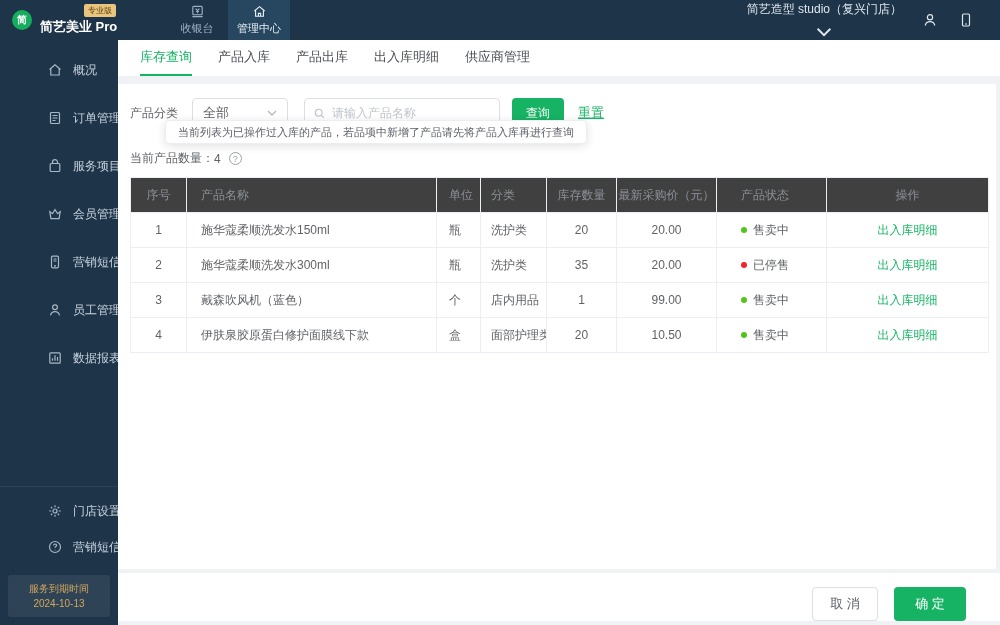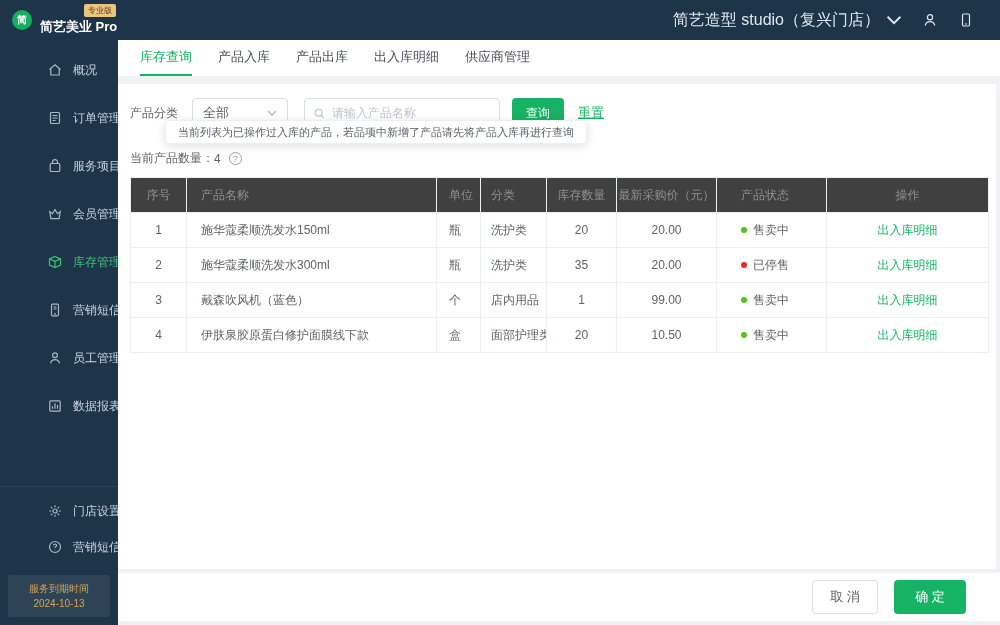--- a/index.html
+++ b/index.html
@@ -16,21 +16,21 @@
                  align-items:center; justify-content:center; }
   .brand-name { position:absolute; left:40px; top:18px; color:#fff; font-size:13px; font-weight:bold; white-space:nowrap; }
   .brand-badge { position:absolute; left:84px; top:4px; background:#eac57e; color:#5f4716; font-size:8px;
                  padding:1px 4px; border-radius:2px; white-space:nowrap; }
   .topnav { display:flex; margin-left:16px; }
   .topnav-item { width:62px; display:flex; flex-direction:column; align-items:center; justify-content:center;
                  gap:2px; color:#9fb0c2; font-size:11px; cursor:pointer; }
   .topnav-item svg { width:15px; height:15px; }
   .topnav-item.active { background:#27465f; color:#e8eef4; }
   .topbar-right { margin-left:auto; display:flex; align-items:center; gap:20px; padding-right:26px; color:#dfe6ee; }
-  .store-switch { display:flex; align-items:center; gap:6px; font-size:16px; cursor:pointer; }
+  .store-switch { display:flex; align-items:center; gap:6px; font-size:12px; cursor:pointer;flex-direction:column; }
   .topbar-right svg { width:16px; height:16px; }
 
   
   .main-row { flex:1; display:flex; min-height:0; }
 
   
   .sidebar { width:118px; flex:0 0 118px; background:#1e3449; position:relative; padding-top:6px; }
   .side-item { height:48px; display:flex; align-items:center; color:#c7d2dd; font-size:12px; cursor:pointer;margin-left:27px; }
   .side-item svg { width:16px; height:16px; margin-left:20px; color:#a9b8c6; flex:0 0 16px; }
   .side-item span.lbl { margin-left:10px; white-space:nowrap; }
@@ -79,38 +79,53 @@
   .col-name  { width:250px; text-align:left; padding-left:14px; }
   .col-unit  { width:44px; text-align:left; padding-left:12px; }
   .col-cat   { width:66px; text-align:left; padding-left:10px; }
   .col-stock { width:70px; text-align:center; }
   .col-price { width:100px; text-align:center; }
   .col-status{ width:110px; text-align:left; padding-left:24px; }
   .col-action{ width:162px; text-align:center; }
   .dot { display:inline-block; width:6px; height:6px; border-radius:50%; margin-right:6px; vertical-align:1px; }
   .link-detail { color:#16b364; cursor:pointer; }
 
-  .footerbar { flex:0 0 48px; background:#fff; margin-top:4px; margin-bottom:4px; display:flex; align-items:center;
+  .footerbar { flex:0 0 48px; background:#fff; margin-top:4px; margin-bottom:4px; display:flex; align-items:flex-end;
                justify-content:flex-end; gap:16px; padding-right:34px; }
   .btn-cancel { width:66px; height:34px; background:#fff; border:1px solid #dcdfe6; border-radius:4px; color:#5a5e66;
                 font-size:13px; cursor:pointer; font-family:inherit; }
   .btn-confirm { width:72px; height:34px; background:#16b364; border:none; border-radius:4px; color:#fff;
                  font-size:13px; cursor:pointer; font-family:inherit; }
 </style>
 </head>
 <body>
 
 <div class="app">
 
   <header class="topbar">
     <div class="brand">
       <div class="logo-circle">简</div>
       <div class="brand-name">简艺美业 Pro</div>
       <div class="brand-badge">专业版</div>
     </div>
+    <nav class="topnav">
+      <div class="topnav-item">
+        <svg viewBox="0 0 16 16" fill="none" stroke="currentColor" stroke-width="1.2">
+          <rect x="3" y="2.5" width="10" height="9" rx="1"></rect>
+            <path d="M6 5l2 2.2L10 5M6.5 8h3M8 7.2v2.6M2.5 13.5h11"></path>
+        </svg>
+        <span>收银台</span>
+      </div>
+      <div class="topnav-item active">
+        <svg viewBox="0 0 16 16" fill="none" stroke="currentColor" stroke-width="1.2">
+          <path d="M2.5 7.5L8 2.8l5.5 4.7M3.8 6.8V13h8.4V6.8M6.8 13v-3h2.4v3"></path>
+        </svg>
+        <span>管理中心</span>
+      </div>
+    </nav>
     <div class="topbar-right">
       <div class="store-switch">
         <span>简艺造型 studio（复兴门店）</span>
         <svg width="10" height="6" viewBox="0 0 10 6" fill="none" stroke="currentColor" stroke-width="1.2">
             <path d="M1 1l4 4 4-4"></path>
           </svg>
       </div>
       <svg class="icon" viewBox="0 0 16 16" fill="none" stroke="currentColor" stroke-width="1.2">
         <circle cx="8" cy="5.2" r="2.6"></circle>
           <path d="M3.2 13.5c.6-2.6 2.5-3.8 4.8-3.8s4.2 1.2 4.8 3.8"></path>
@@ -143,27 +158,20 @@
             <path d="M5.5 5.5V4.2a2.5 2.5 0 0 1 5 0v1.3"></path>
             <rect x="3.2" y="5.5" width="9.6" height="8" rx="1"></rect>
           </svg>
         <span class="lbl">服务项目</span>
       </div>
       <div class="side-item">
         <svg viewBox="0 0 16 16" fill="none" stroke="currentColor" stroke-width="1.2">
             <path d="M2.8 5.6l2.6 2.1L8 3.6l2.6 4.1 2.6-2.1-1.1 7H3.9z"></path>
           </svg>
         <span class="lbl">会员管理</span>
-      </div>
-      <div class="side-item active">
-        <svg viewBox="0 0 16 16" fill="none" stroke="currentColor" stroke-width="1.2">
-            <path d="M8 2.5l5.5 2.4v6.2L8 13.5l-5.5-2.4V4.9z"></path>
-            <path d="M2.5 4.9L8 7.3l5.5-2.4M8 7.3v6.2"></path>
-          </svg>
-        <span class="lbl">库存管理</span>
       </div>
       <div class="side-item">
         <svg viewBox="0 0 16 16" fill="none" stroke="currentColor" stroke-width="1.2">
             <rect x="4.5" y="2.2" width="7" height="11.6" rx="1.2"></rect>
             <path d="M6.5 5h3M6.5 7h3M7 11.8h2"></path>
           </svg>
         <span class="lbl">营销短信</span>
       </div>
       <div class="side-item">
         <svg viewBox="0 0 16 16" fill="none" stroke="currentColor" stroke-width="1.2">

